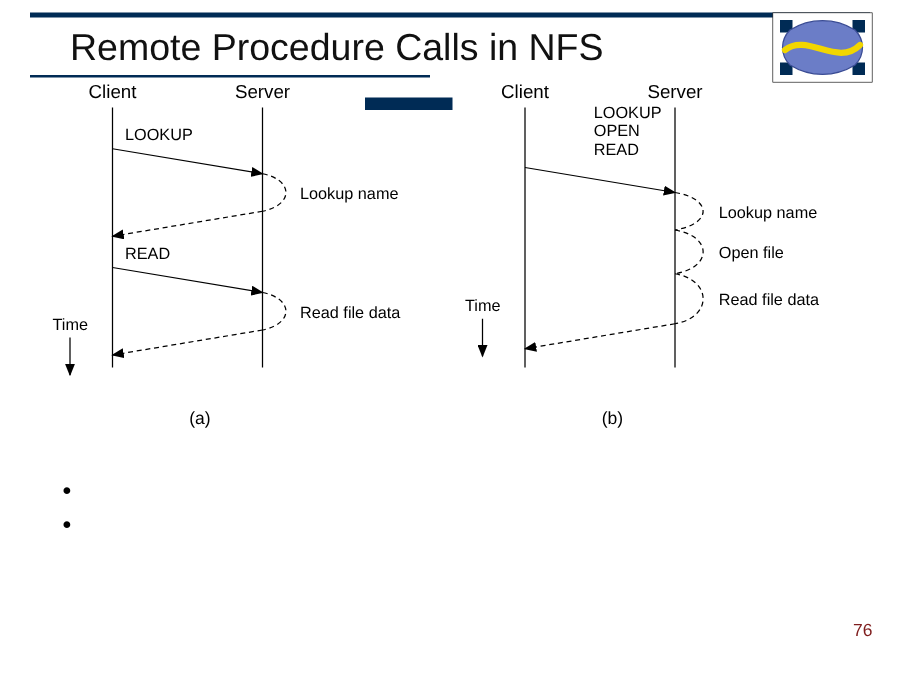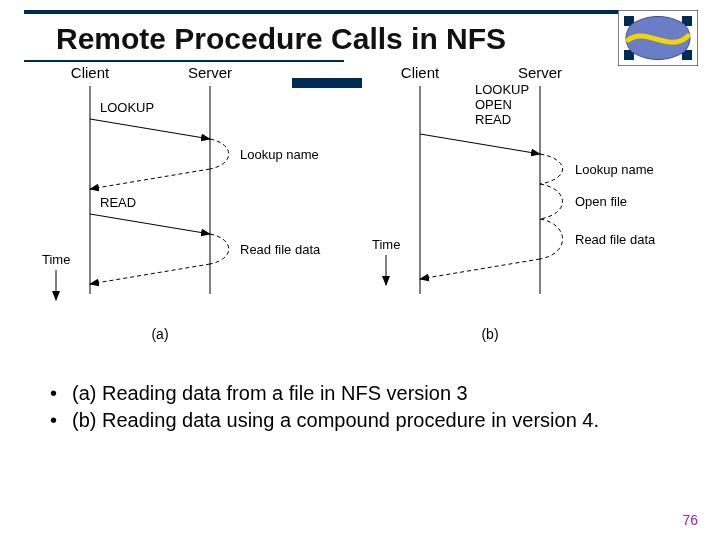--- a/index.html
+++ b/index.html
@@ -15,21 +15,20 @@
     position: absolute;
     left: 24px; right: 24px; top: 10px;
     height: 4px;
     background: #002b55;
   }
   .title {
     position: absolute;
     left: 56px; top: 22px;
     font-size: 30px;
     color: #111;
-    font-weight: bold;
   }
   .rule-under {
     position: absolute;
     left: 24px; top: 60px;
     width: 320px; height: 2px;
     background: #002b55;
   }
   .rule-under2 {
     position: absolute;
     left: 292px; top: 78px;
@@ -50,23 +49,23 @@
     position: absolute;
     left: 50px; right: 40px; top: 380px;
     font-size: 20px;
     line-height: 1.35;
     color: #000;
   }
   .bullets .row { display: flex; }
   .bullets .dot { width: 22px; flex: none; }
   .pagenum {
     position: absolute;
-    right: 22px; bottom: 12px;
+    right: 22px; bottom: 28px;
     font-size: 14px;
-    color: #a21caf;
+    color: #7f1d1d;
   }
   svg text { font-family: Arial, Helvetica, sans-serif; }
 </style>
 </head>
 <body>
 
 <div class="rule-top"></div>
 <div class="title">Remote Procedure Calls in NFS</div>
 <div class="rule-under"></div>
 <div class="rule-under2"></div>
@@ -149,21 +148,19 @@
       <line x1="16" y1="191" x2="16" y2="221" stroke="#000" marker-end="url(#arrow)"></line>
 
       <text x="120" y="275" font-size="14" text-anchor="middle">(b)</text>
     </g>
   </svg>
 </div>
 
 <div class="bullets">
   <div class="row">
     <span class="dot">•</span>
-    <span>(a) Reading data from a file in NFS version 3</span>
   </div>
   <div class="row">
     <span class="dot">•</span>
-    <span>(b) Reading data using a compound procedure in version 4.</span>
   </div>
 </div>
 
 <div class="pagenum">76</div>
 
 </body></html>

